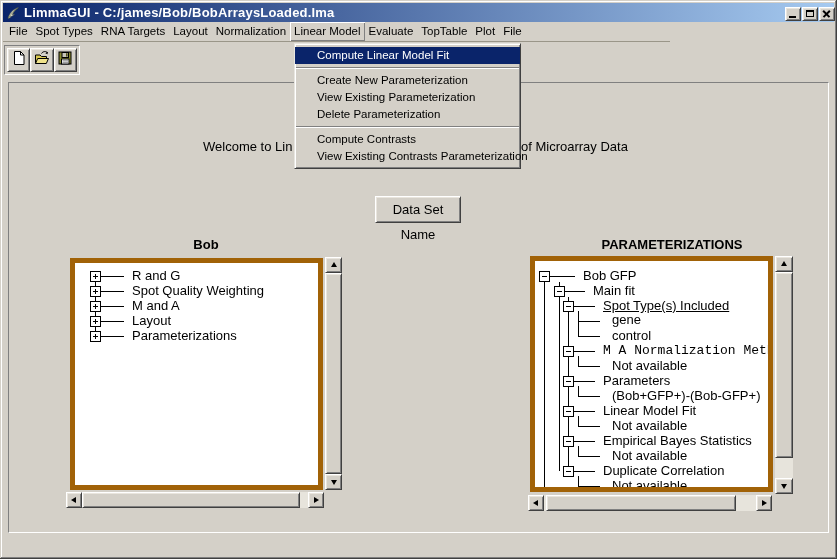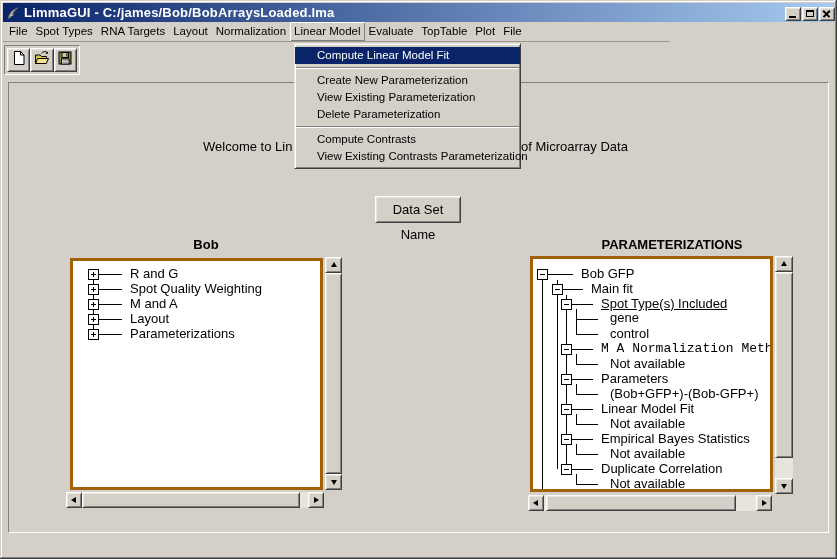--- a/index.html
+++ b/index.html
@@ -29,21 +29,21 @@
         border-color:#fff #404040 #404040 #fff;box-shadow:inset 1px 1px 0 #e9e5dd,inset -1px -1px 0 #808080;
         display:flex;align-items:center;justify-content:center;}
   .mainframe{position:absolute;left:8px;top:82px;width:821px;height:451px;
         border:1px solid;border-color:#808080 #ffffff #ffffff #808080;}
   .welcome{position:absolute;top:139px;font-size:13px;white-space:nowrap;}
   .pushbtn{position:absolute;left:375px;top:196px;width:86px;height:27px;background:#d4d0c8;
         border:1px solid;border-color:#fff #404040 #404040 #fff;
         box-shadow:inset 1px 1px 0 #e9e5dd,inset -1px -1px 0 #808080;
         font-size:13px;text-align:center;line-height:25px;}
   .treetitle{position:absolute;height:16px;font-weight:bold;font-size:13px;text-align:center;}
-  .tree-canvas{position:absolute;background:#fff;border:3px solid #a16207;overflow:hidden;}
+  .tree-canvas{position:absolute;background:#fff;border:5px solid #a16207;overflow:hidden;}
   .tline{position:absolute;background:#000;}
   .tbox{position:absolute;width:11px;height:11px;background:#fff;border:1px solid #000;}
   .tbox .bh{position:absolute;left:2px;top:4px;width:5px;height:1px;background:#000;}
   .tbox .bv{position:absolute;left:4px;top:2px;width:1px;height:5px;background:#000;}
   .tlabel{position:absolute;height:16px;line-height:16px;font-size:13px;white-space:nowrap;}
   .sb{position:absolute;background:#e7e4dc;}
   .sbb{position:absolute;background:#d4d0c8;border:1px solid;border-color:#fff #404040 #404040 #fff;
        box-shadow:inset 1px 1px 0 #e9e5dd,inset -1px -1px 0 #808080;
        display:flex;align-items:center;justify-content:center;}
   .sbthumb{position:absolute;background:#d4d0c8;border:1px solid;border-color:#fff #404040 #404040 #fff;

